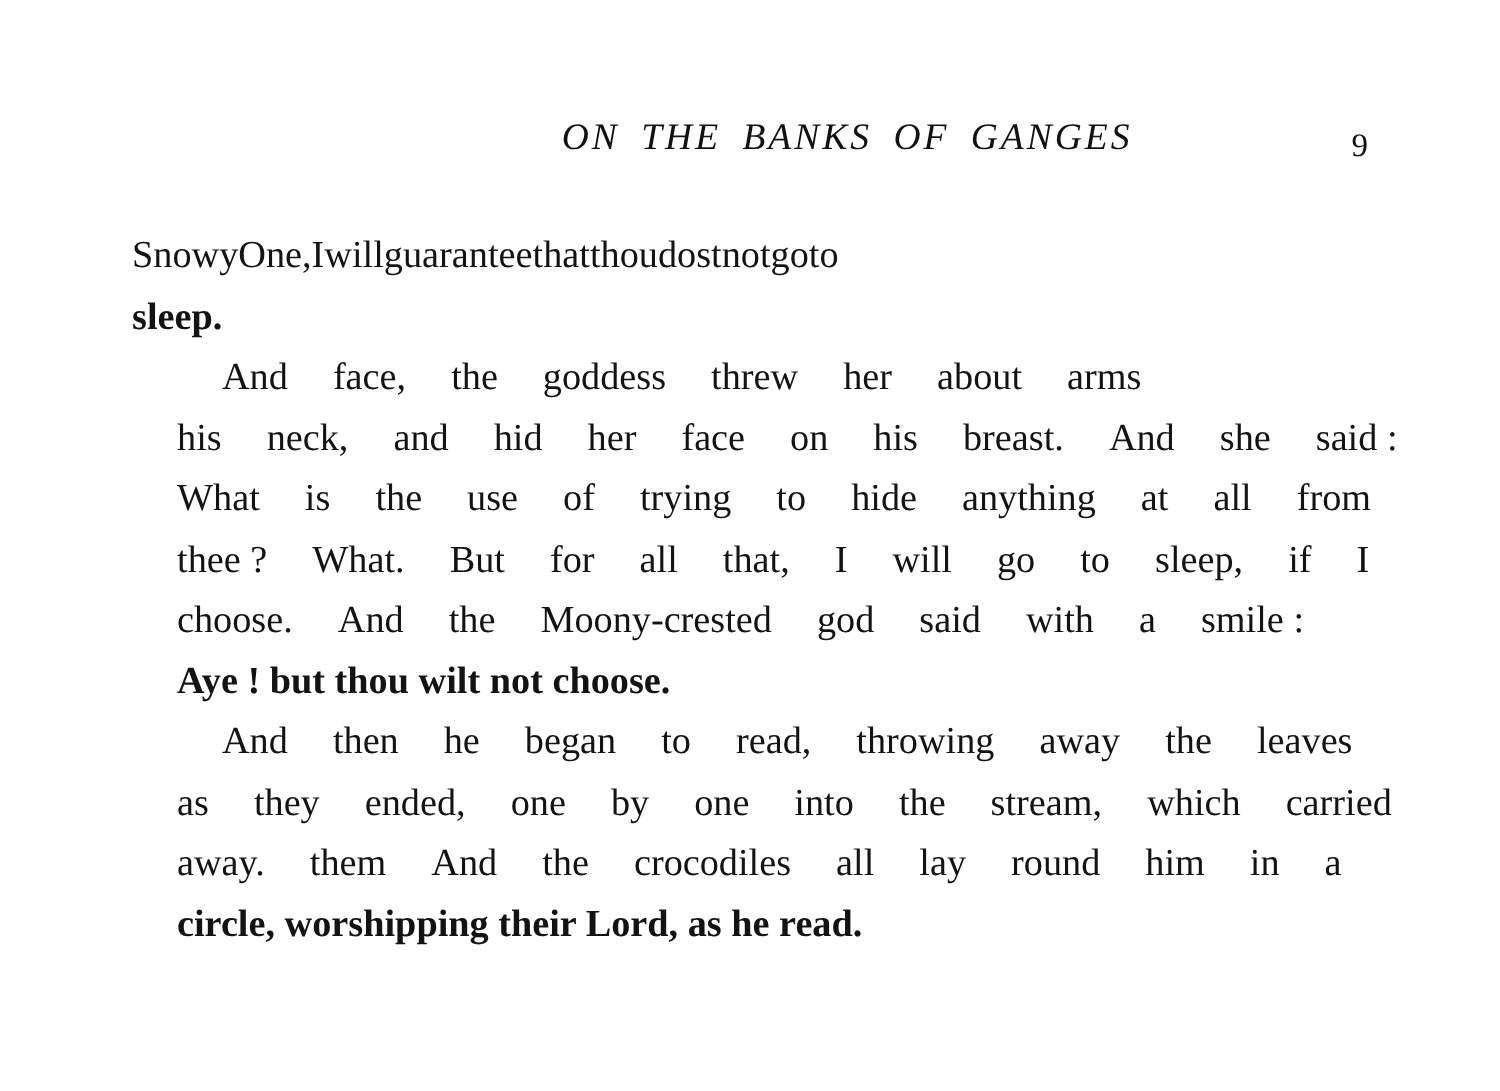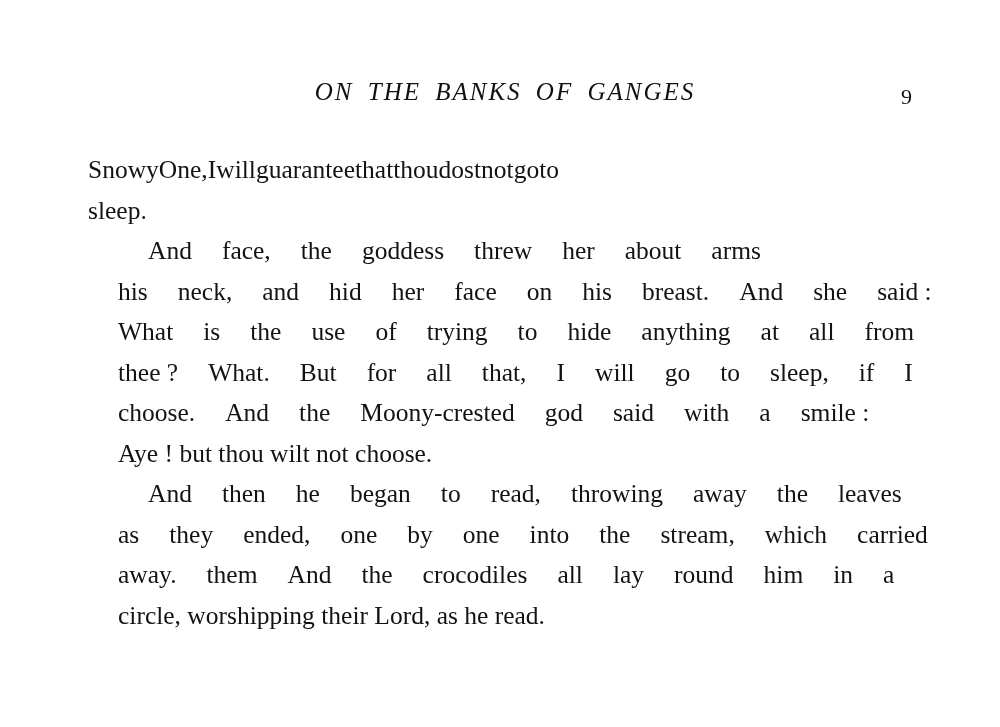--- a/index.html
+++ b/index.html
@@ -21,21 +21,21 @@
     top: 78px;
     left: 0;
     width: 1000px;
     height: 34px;
   }
   .running-head-title {
     position: absolute;
     left: 255px;
     top: 0;
     width: 500px;
-    text-align: center;
+    text-align: right;
     font-style: italic;
     font-size: 25px;
     letter-spacing: 2.0px;
     word-spacing: 6px;
     color: #111111;
     white-space: nowrap;
   }
   .page-number {
     position: absolute;
     right: 88px;
@@ -67,20 +67,21 @@
   }
   .line.justify {
     display: flex;
     white-space: nowrap;
   }
   .line.justify.indent {
     padding-left: 30px;
   }
   .line.last {
     display: block;
+    font-weight: bold;
   }
 </style>
 </head>
 <body>
 
 <div class="page">
 
   <div class="running-head">
     <div class="running-head-title">ON THE BANKS OF GANGES</div>
     <div class="page-number">9</div>

